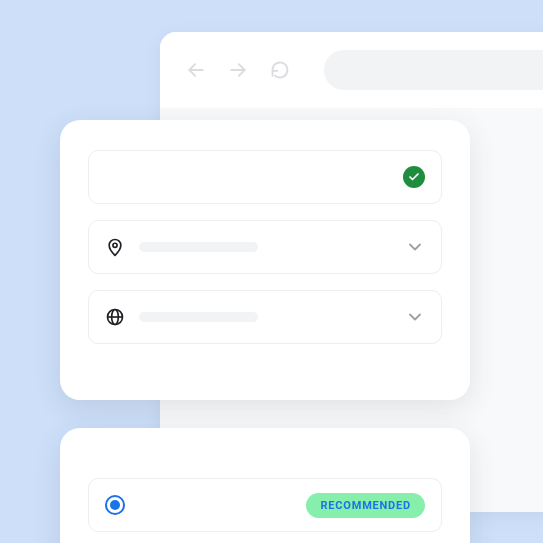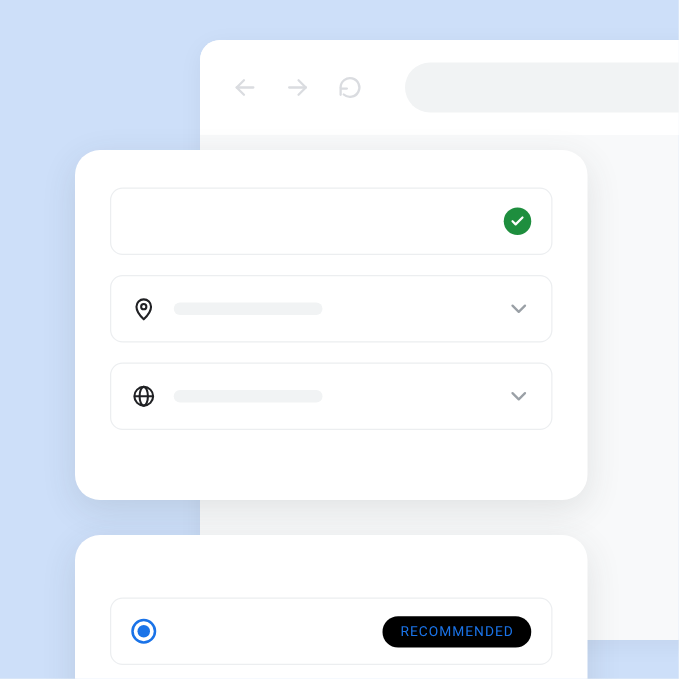--- a/index.html
+++ b/index.html
@@ -108,24 +108,24 @@
     justify-content: center;
   }
   .radio-inner {
     width: 10px;
     height: 10px;
     background: #1a73e8;
     border-radius: 50%;
   }
   .badge {
     margin-left: auto;
-    background: #000000;
+    background: #86efac;
     color: #1a73e8;
     font-size: 11px;
-    font-weight: 400;
+    font-weight: 700;
     letter-spacing: 0.8px;
     padding: 6px 14px;
     border-radius: 14px;
   }
 </style>
 </head>
 <body>
 
 <div class="browser-window">
   <div class="browser-toolbar">

